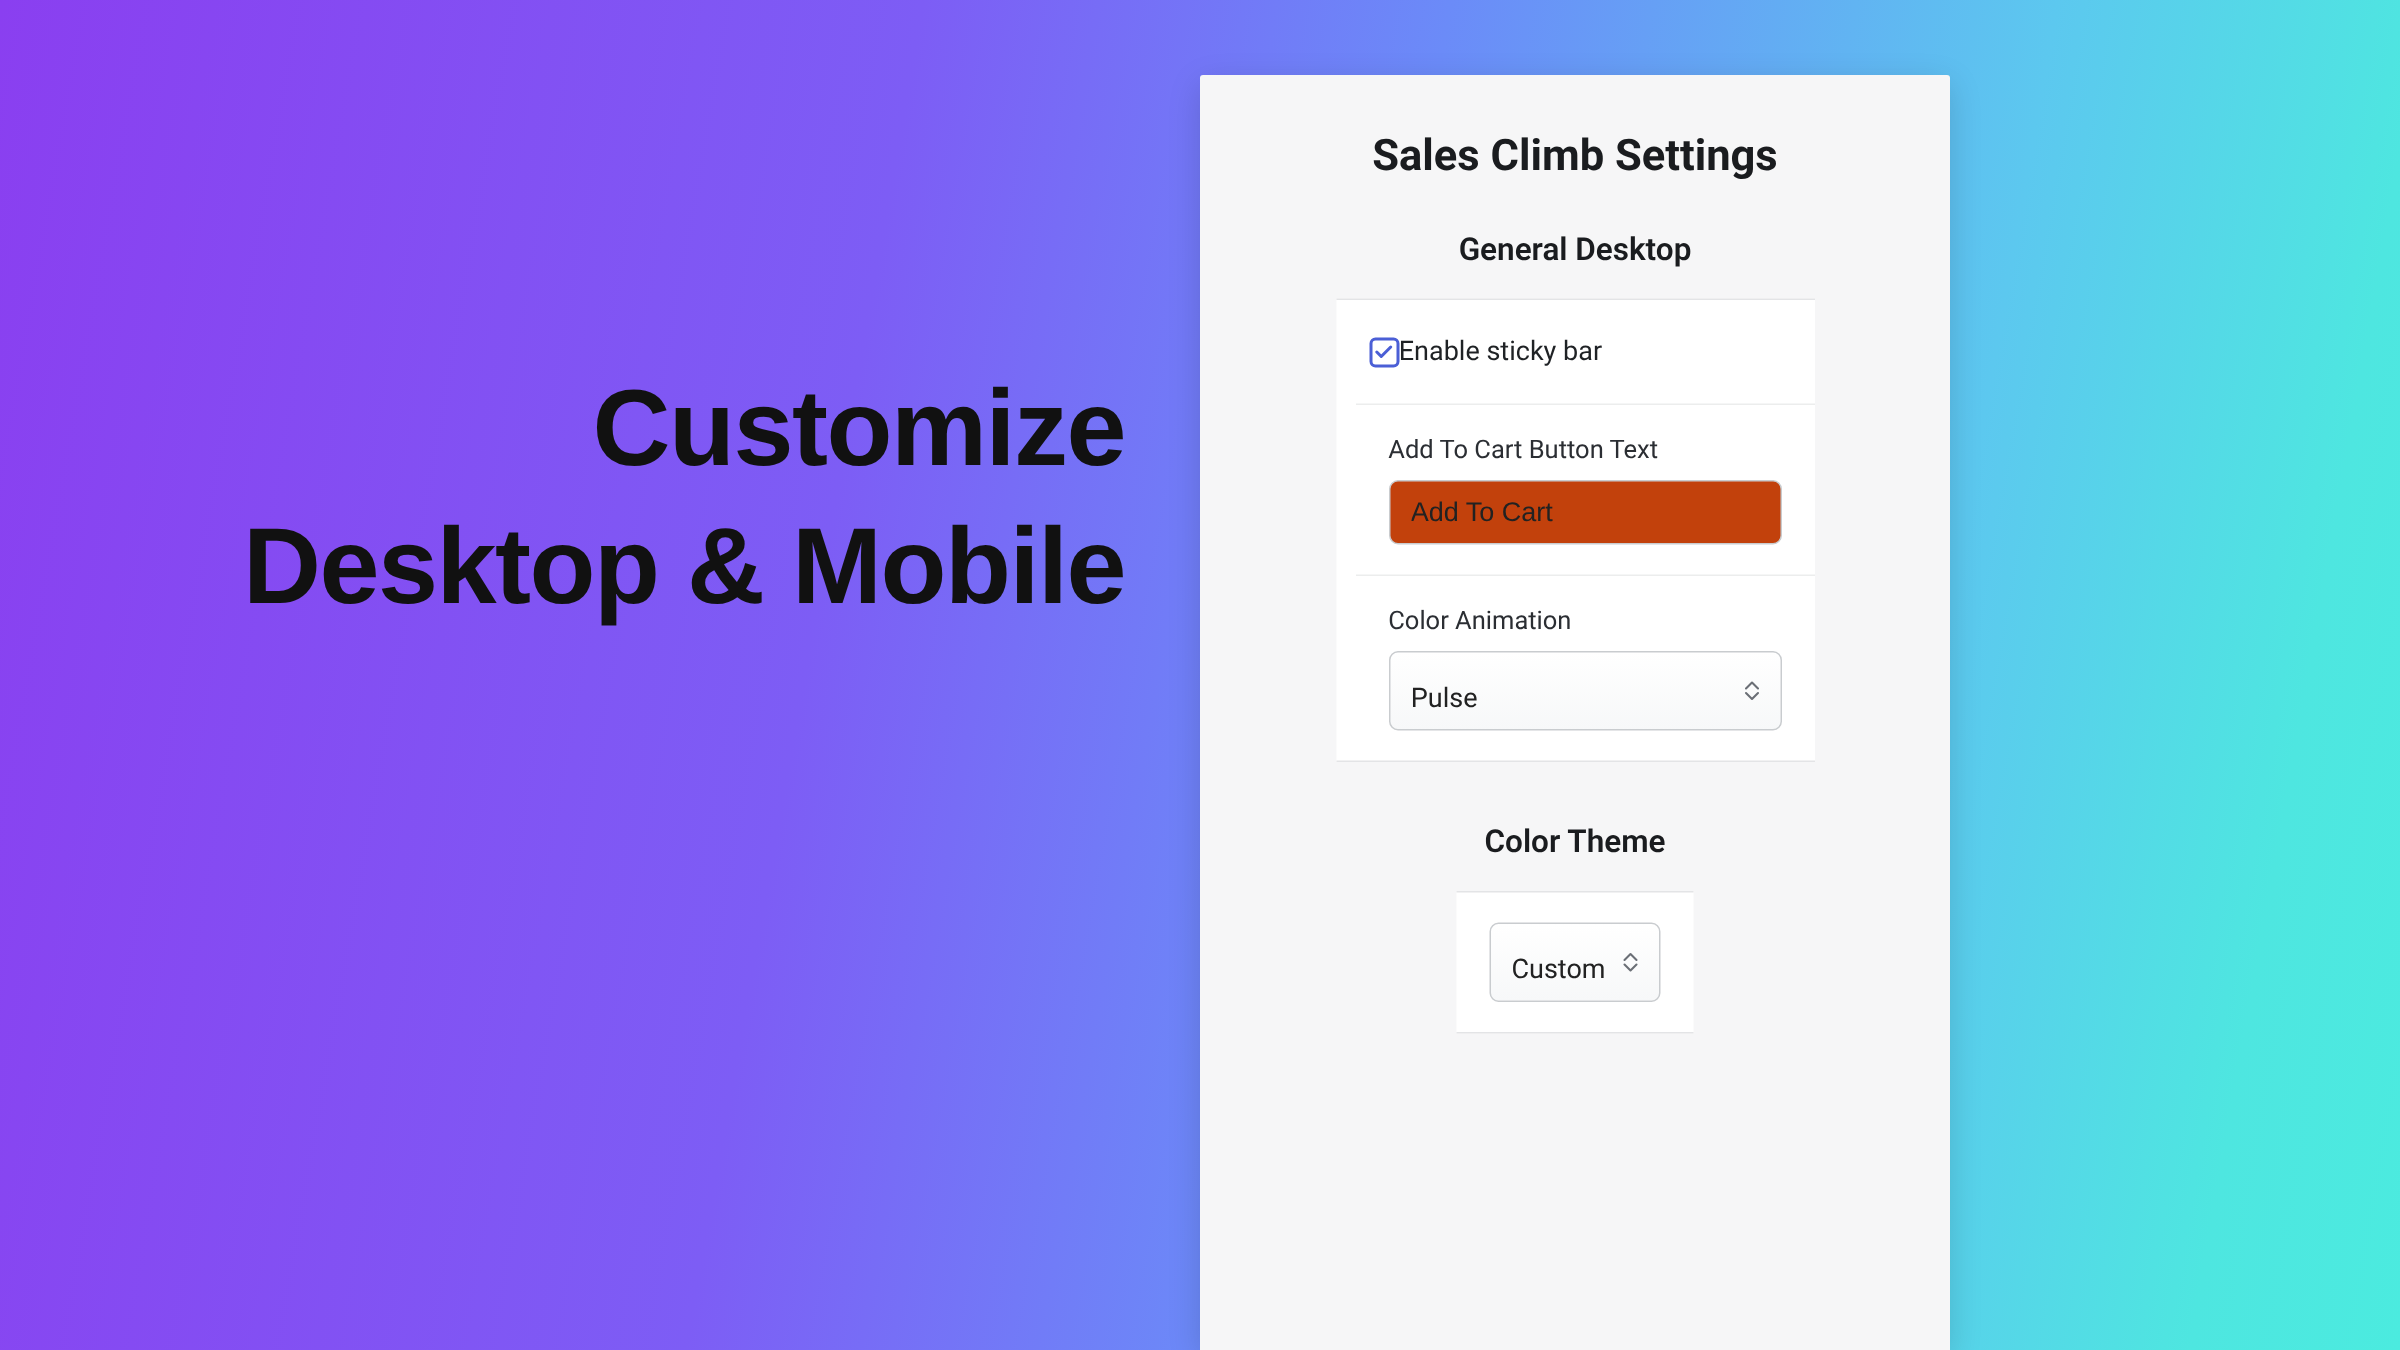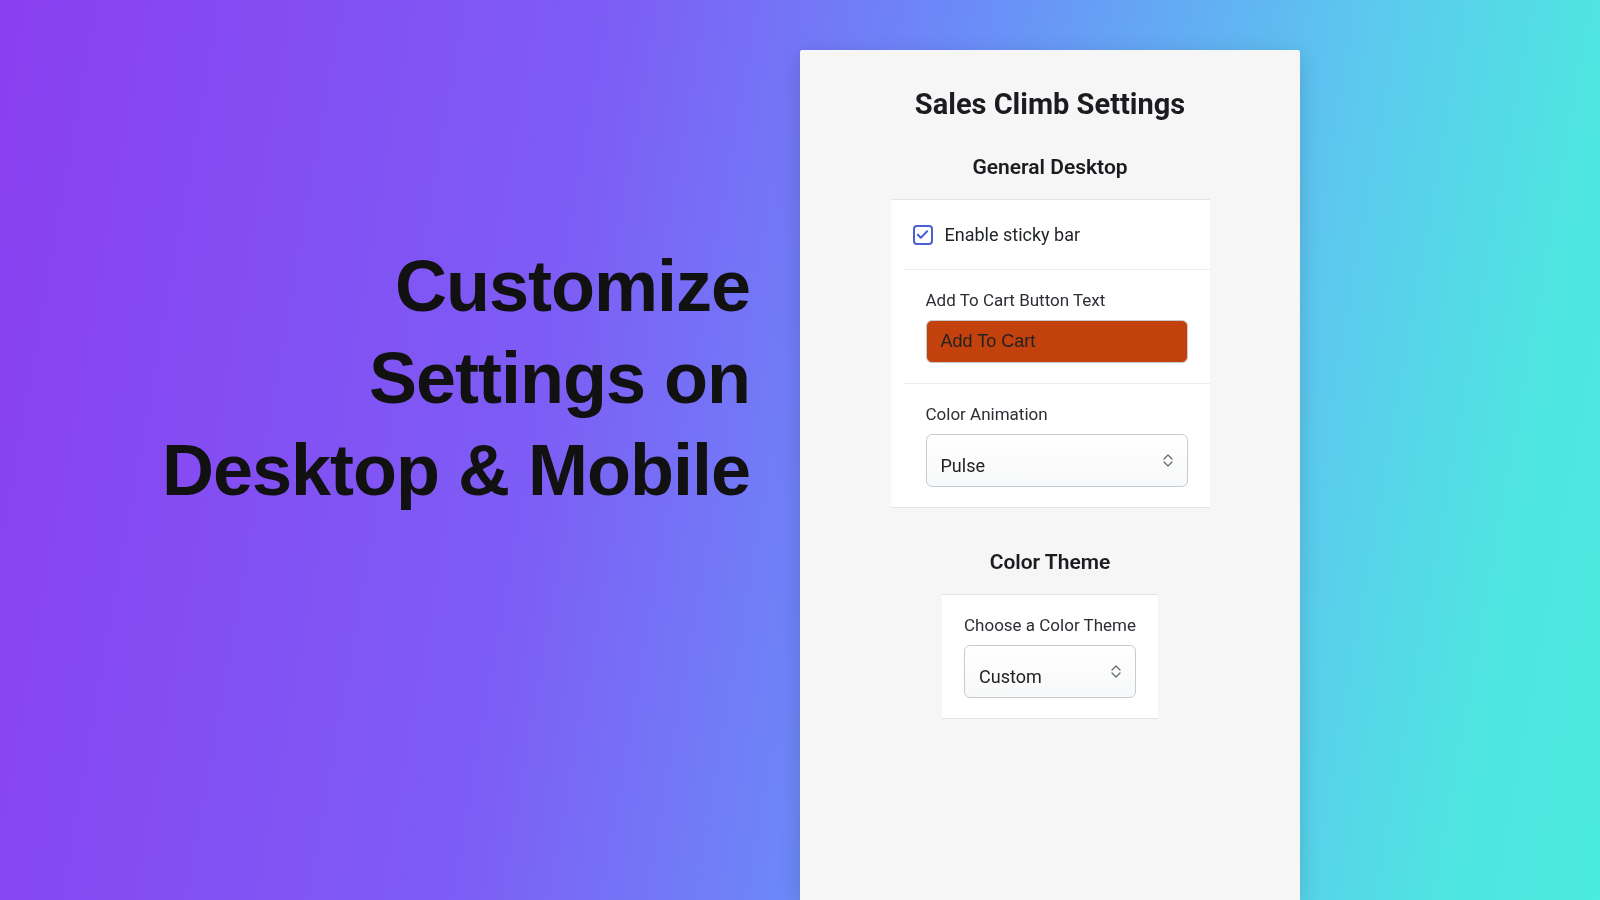--- a/index.html
+++ b/index.html
@@ -45,21 +45,21 @@
     font-weight: 600;
     color: #1a1c1f;
   }
   .card {
     background: #fff;
     border-top: 1px solid #e3e4e6;
     border-bottom: 1px solid #e3e4e6;
   }
   .row { padding: 20px 22px; }
   .row + .row { border-top: 1px solid #eceded; margin-left: 13px; }
-  .check-row { display: flex; align-items: center; gap: 12px; padding: 24px 22px; }
+  .check-row { display: flex; align-items: center; gap: 0; padding: 24px 22px; }
   .chk {
     width: 20px; height: 20px; border: 2px solid #4b5fd6; border-radius: 4px;
     display: flex; align-items: center; justify-content: center;
     color: #4b5fd6; background: #fff;
   }
   .chk svg { width: 13px; height: 13px; display: block; }
   .chk-label { font-size: 18px; color: #1f2225; }
   .field-label { font-size: 17px; color: #2b2e33; margin-bottom: 10px; }
   .text-input {
     width: 100%;
@@ -90,21 +90,20 @@
   .caret svg { width: 10px; height: 6px; display: block; }
   .gap { height: 32px; }
 </style>
 </head>
 <body>
 
 <div class="stage">
 
   <div class="hero">
     <div>Customize</div>
-    <div>Settings on</div>
     <div>Desktop &amp; Mobile</div>
   </div>
 
   <div class="panel">
     <div class="topbar"></div>
 
     <div class="panel-title">Sales Climb Settings</div>
 
     <div class="section-head">General Desktop</div>
 
@@ -140,21 +139,20 @@
       </div>
 
     </div>
 
     <div class="gap"></div>
 
     <div class="section-head">Color Theme</div>
 
     <div class="card">
       <div class="row">
-        <div class="field-label">Choose a Color Theme</div>
         <div class="select">
           <span>Custom</span>
           <span class="caret">
             <svg viewBox="0 0 10 6">
                 <path d="M1 5 5 1 9 5" fill="none" stroke="currentColor" stroke-width="1.4" stroke-linecap="round" stroke-linejoin="round"></path>
               </svg>
             <svg viewBox="0 0 10 6">
                 <path d="M1 1 5 5 9 1" fill="none" stroke="currentColor" stroke-width="1.4" stroke-linecap="round" stroke-linejoin="round"></path>
               </svg>
           </span>

